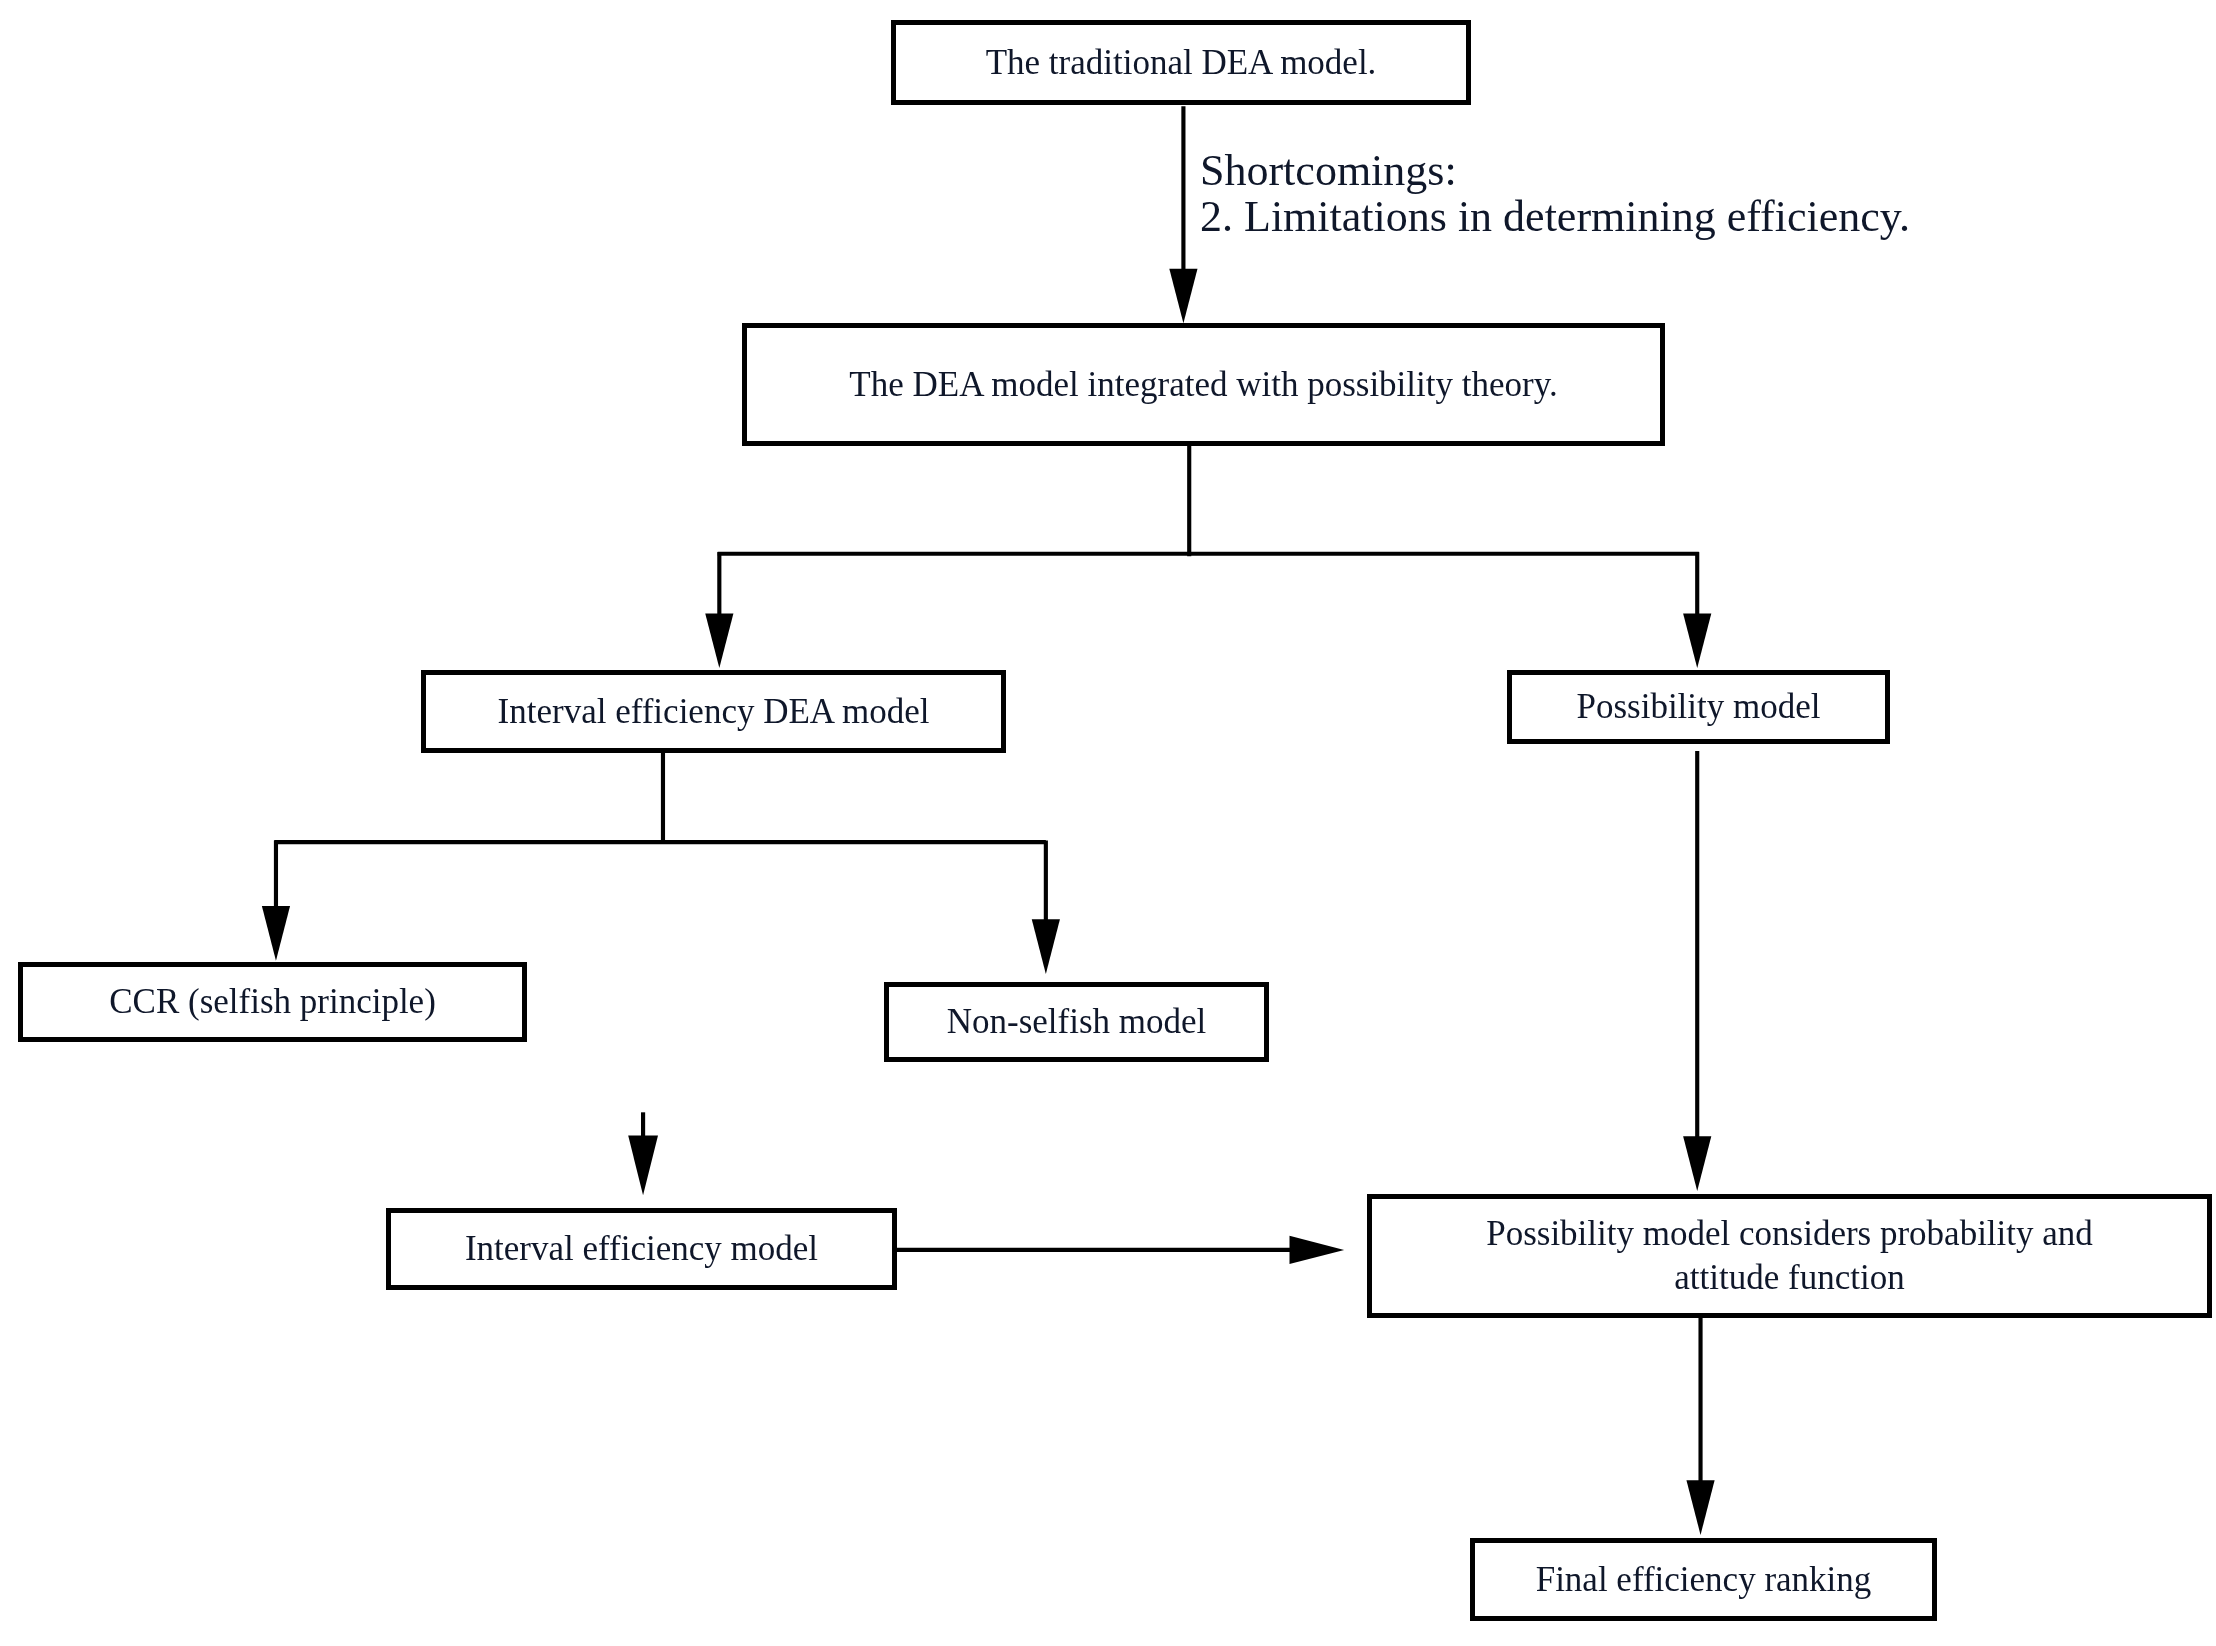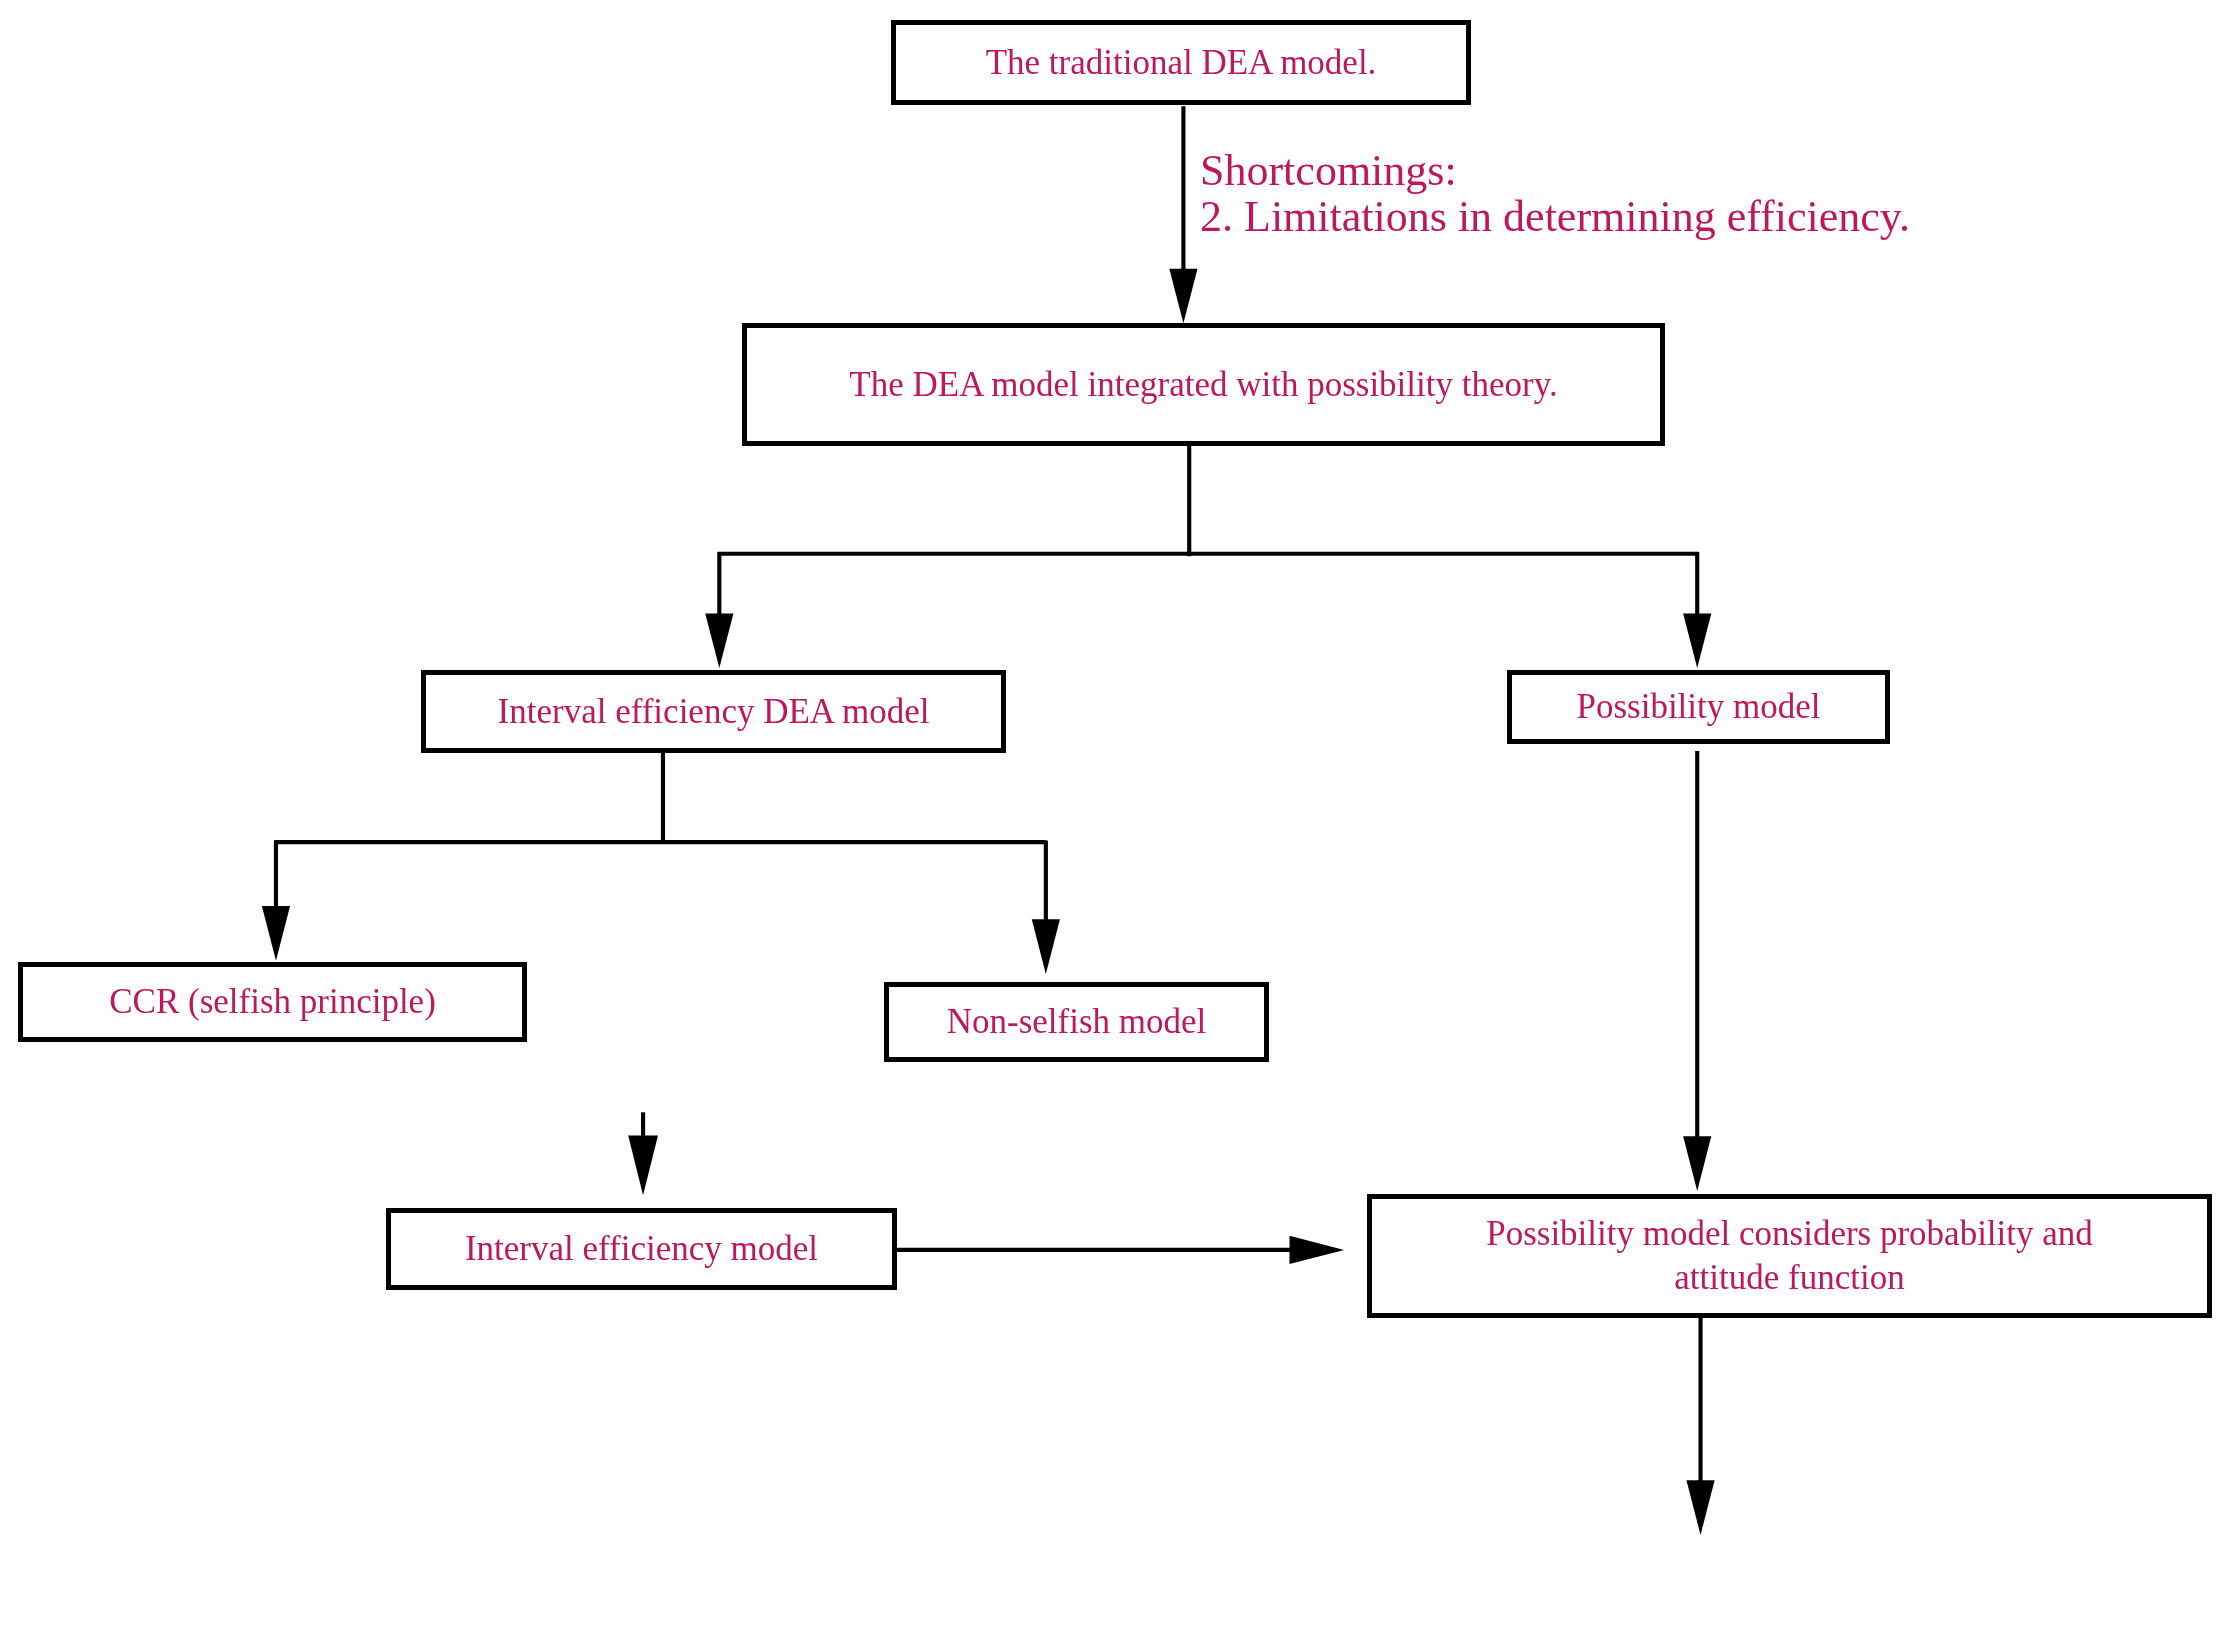--- a/index.html
+++ b/index.html
@@ -6,21 +6,21 @@
     margin: 0;
     padding: 0;
     background: #ffffff;
   }
   .canvas {
     position: relative;
     width: 2216px;
     height: 1647px;
     background: #ffffff;
     font-family: "Liberation Serif", "DejaVu Serif", serif;
-    color: #be185d;
+    color: #0f172a;
     overflow: hidden;
   }
   .connectors {
     position: absolute;
     left: 0;
     top: 0;
     width: 2216px;
     height: 1647px;
   }
   .connectors line {
@@ -137,15 +137,18 @@
     <span>Interval efficiency model</span>
   </div>
 
   <div class="node node-h">
     <span>
       <span style="display:block">Possibility model considers probability and</span>
       <span style="display:block">attitude function</span>
     </span>
   </div>
 
+  <div class="node node-i">
+    <span>Final efficiency ranking</span>
+  </div>
 
 </div>
 
 
 </body></html>

